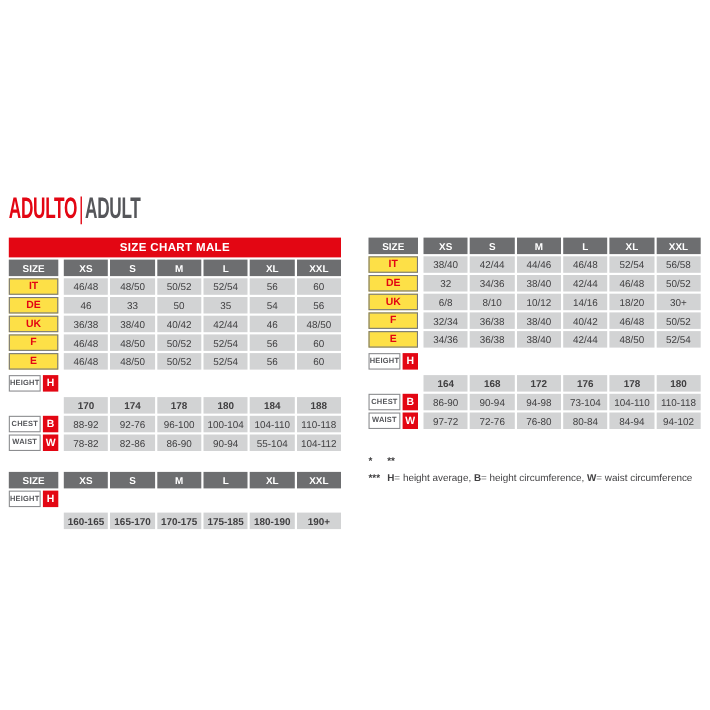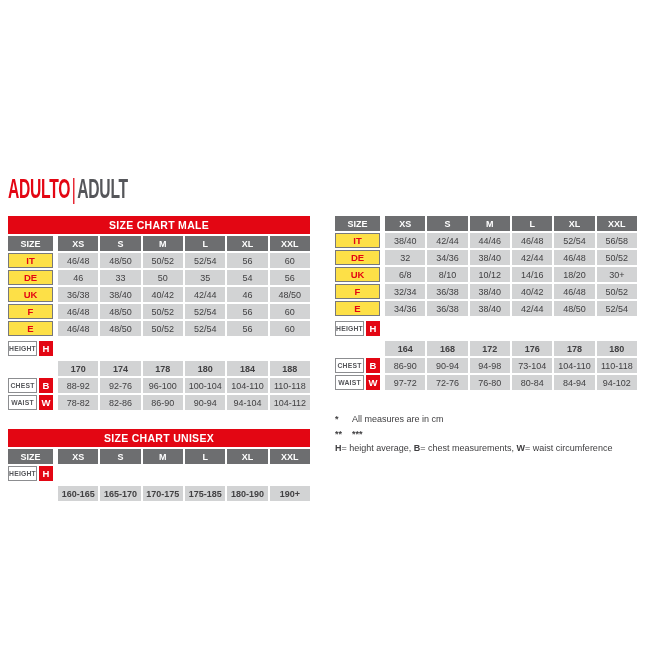--- a/index.html
+++ b/index.html
@@ -223,25 +223,24 @@
           <div class="td">110-118</div>
           <div class="mlab">
             <div class="mbox">WAIST</div>
             <div class="mbadge">W</div>
           </div>
           <div class="sp"></div>
           <div class="td">78-82</div>
           <div class="td">82-86</div>
           <div class="td">86-90</div>
           <div class="td">90-94</div>
-          <div class="td">94-104</div>
+          <div class="td">55-104</div>
           <div class="td">104-112</div>
         </div>
       <div class="tbl tbl-unisex">
-          <div class="tbl-title">SIZE CHART UNISEX</div>
           <div class="th">SIZE</div>
           <div class="sp"></div>
           <div class="th">XS</div>
           <div class="th">S</div>
           <div class="th">M</div>
           <div class="th">L</div>
           <div class="th">XL</div>
           <div class="th">XXL</div>
           <div class="mlab">
             <div class="mbox">HEIGHT</div>
@@ -336,21 +335,20 @@
           <div class="sp"></div>
           <div class="td">97-72</div>
           <div class="td">72-76</div>
           <div class="td">76-80</div>
           <div class="td">80-84</div>
           <div class="td">84-94</div>
           <div class="td">94-102</div>
         </div>
       <div class="footnotes">
           <div class="fn-marker">*</div>
-          <div class="fn-text"><span class="">All measures are in cm</span></div>
           <div class="fn-marker">**</div>
           <div class="fn-marker">***</div>
-          <div class="fn-text nw"><span class="b">H</span><span class="">= height average, </span><span class="b">B</span><span class="">= chest measurements, </span><span class="b">W</span><span class="">= waist circumference</span></div>
+          <div class="fn-text nw"><span class="b">H</span><span class="">= height average, </span><span class="b">B</span><span class="">= height circumference, </span><span class="b">W</span><span class="">= waist circumference</span></div>
         </div>
     </div>
   </div>
 
 </div>
 
 </body></html>

